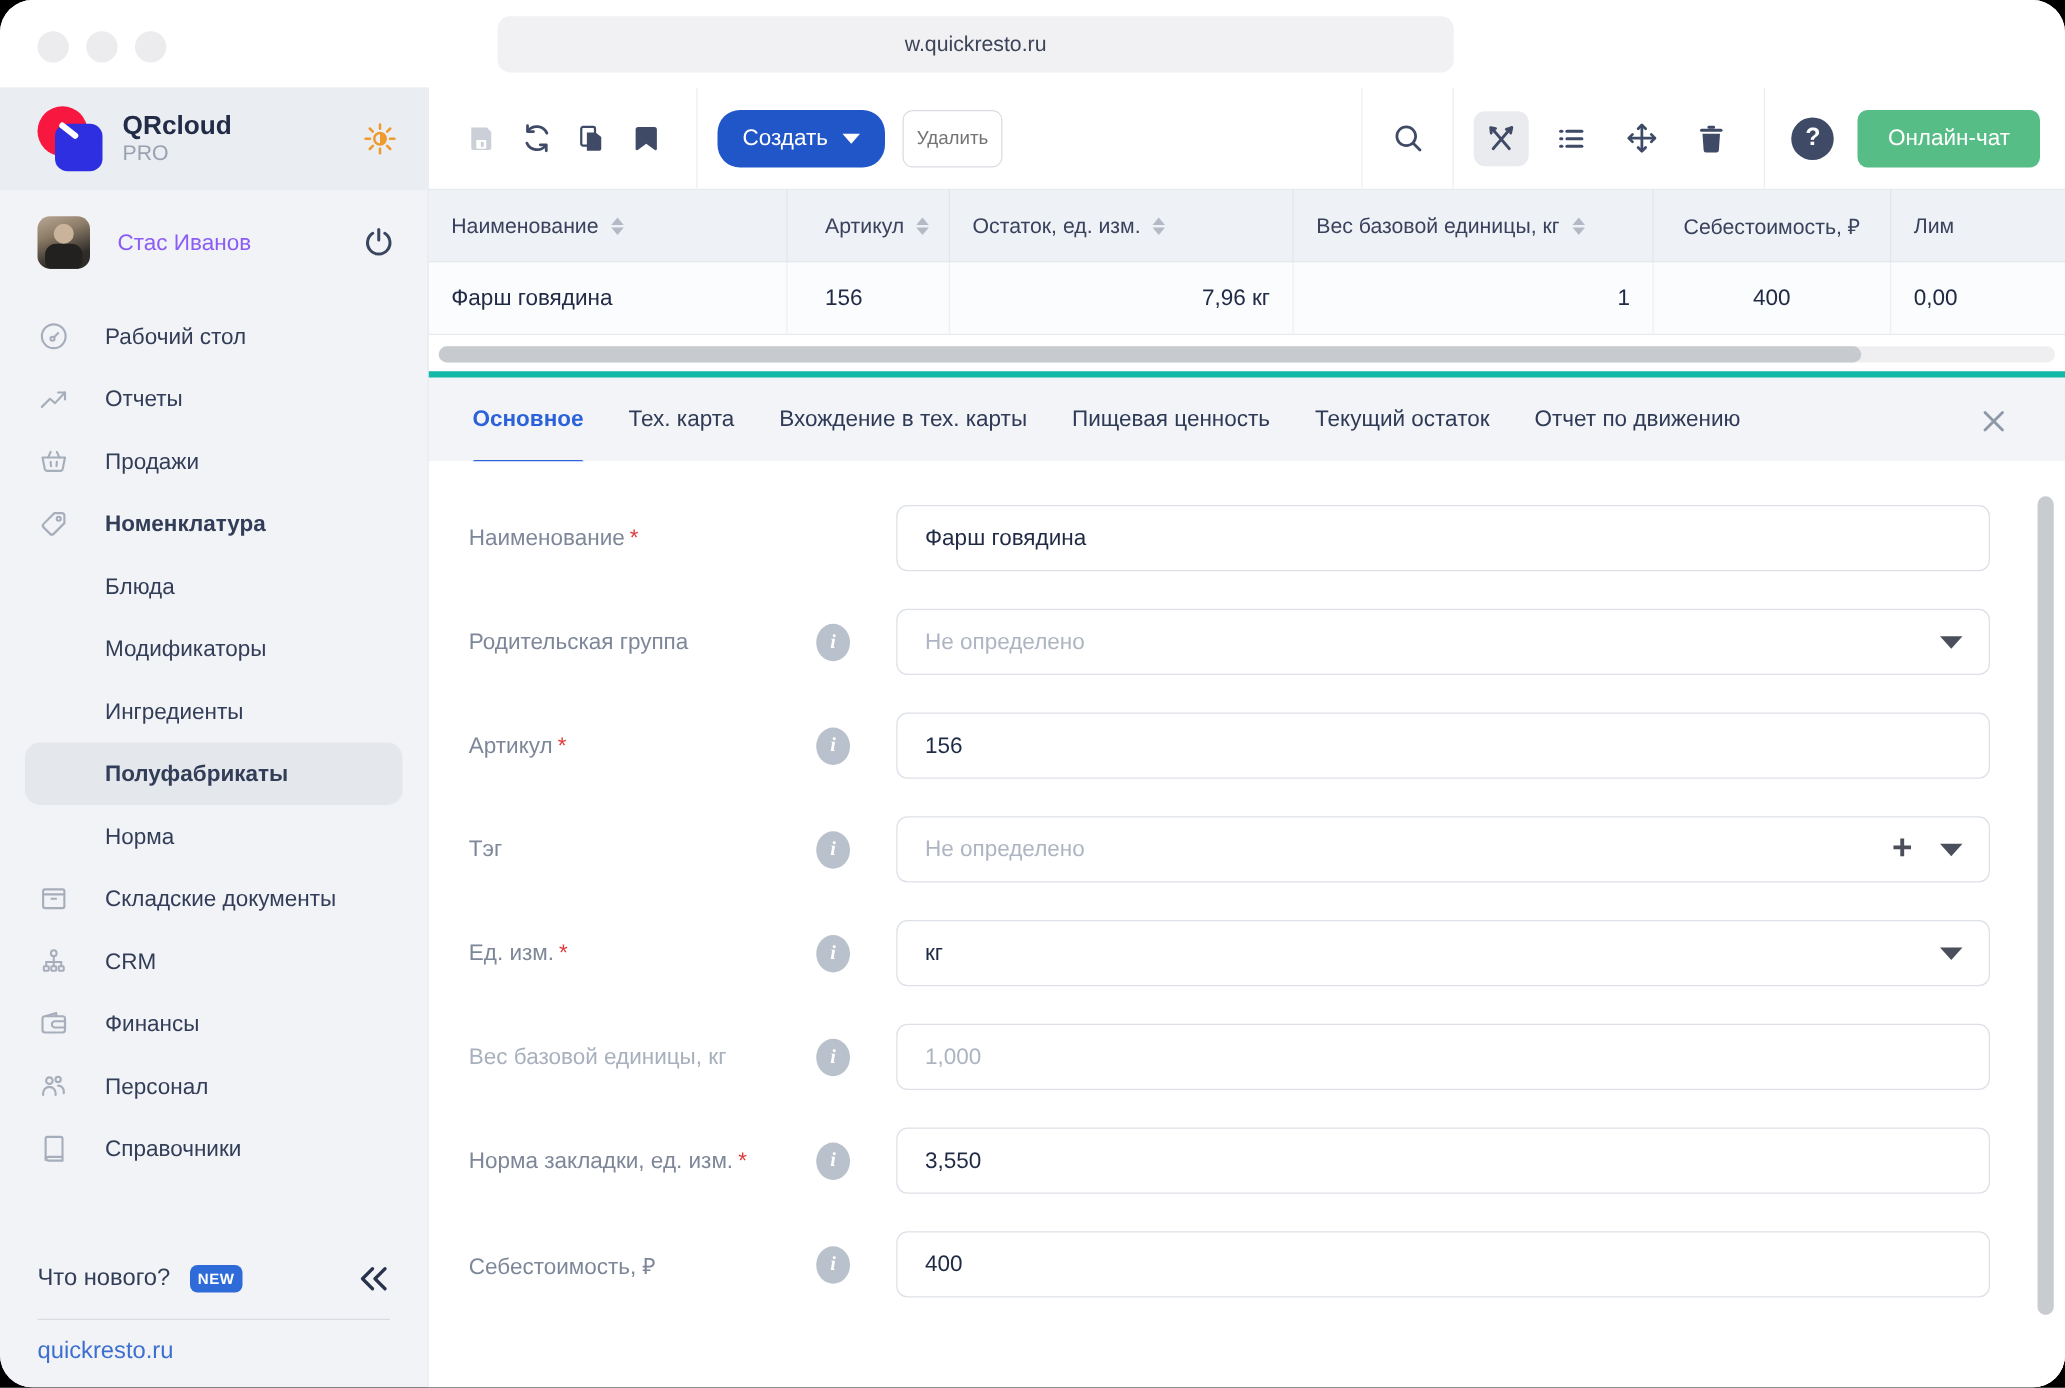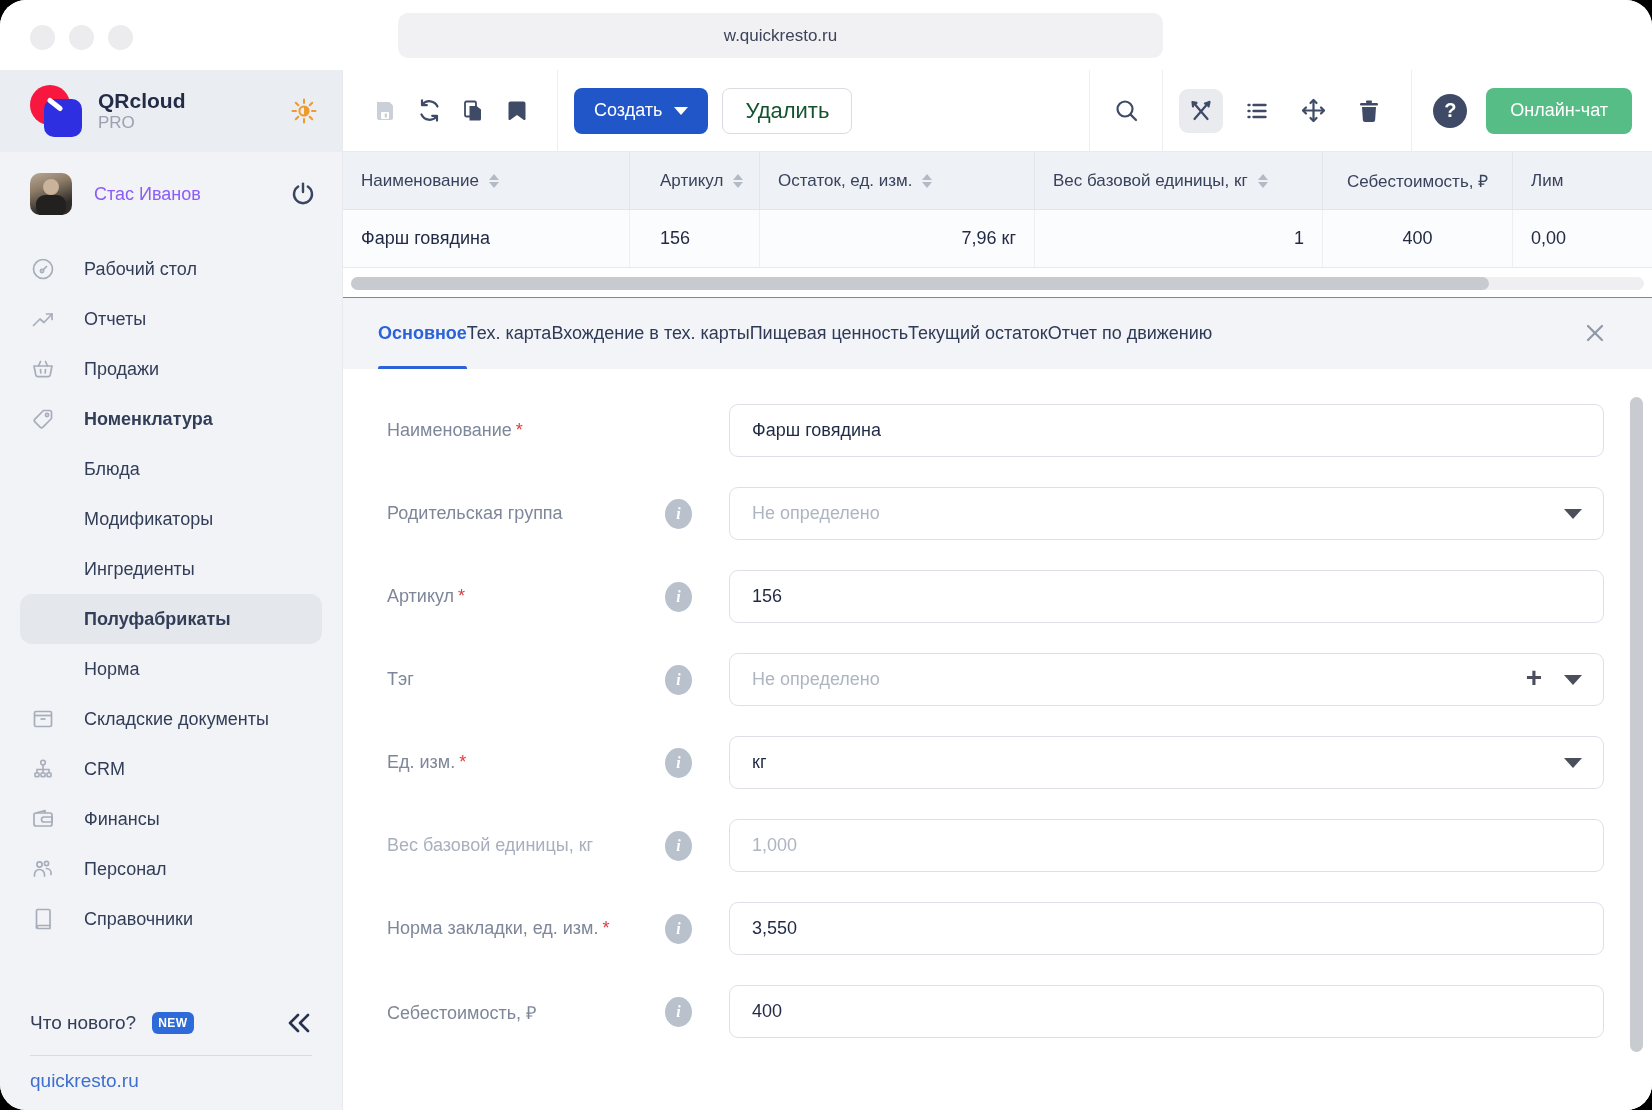--- a/index.html
+++ b/index.html
@@ -45,23 +45,23 @@
   .side-divider{height:1px;background:#d9dce2;margin:12px 0 14px 0;}
   .site-link{font-size:19px;color:#3d6fd0;}
 
   
   .main{flex:1;display:flex;flex-direction:column;min-width:0;background:#fff;}
 
   
   .toolbar{height:82px;flex:0 0 auto;display:flex;align-items:center;border-bottom:1px solid #e8eaee;background:#fff;}
   .tb-ic{width:44px;height:44px;display:flex;align-items:center;justify-content:center;flex:0 0 auto;}
   .tb-div{width:1px;height:82px;background:#eceef2;flex:0 0 auto;}
-  .btn-create{margin:0 0 0 16px;height:46px;padding:0 20px;background:#2156c8;border:none;border-radius:8px;color:#fff;font-size:18px;display:flex;align-items:center;gap:12px;cursor:pointer;}
+  .btn-create{margin:0 0 0 16px;height:46px;padding:0 20px;background:#2156c8;border:none;border-radius:18px;color:#fff;font-size:18px;display:flex;align-items:center;gap:12px;cursor:pointer;}
   .caret-dn{width:0;height:0;border-left:7px solid transparent;border-right:7px solid transparent;border-top:8px solid #fff;}
-  .btn-delete{margin-left:14px;height:46px;padding:0 22px;background:#fff;border:1px solid #d9dce1;border-radius:8px;color:#14532d;font-size:22px;cursor:pointer;}
+  .btn-delete{margin-left:14px;height:46px;padding:0 10px;background:#fff;border:1px solid #d9dce1;border-radius:8px;color:#737373;font-size:15px;cursor:pointer;}
   .tb-flex{flex:1;}
   .tools-box{background:#e9ebef;border-radius:9px;}
   .help-circle{width:34px;height:34px;border-radius:50%;background:#3e4a66;color:#fff;display:flex;align-items:center;justify-content:center;font-size:20px;font-weight:bold;}
   .btn-chat{margin:0 20px 0 14px;height:46px;padding:0 24px;background:#57bd86;border:none;border-radius:8px;color:#fff;font-size:18px;cursor:pointer;}
 
   
   .grid-head{display:flex;height:58px;background:#eef1f5;border-bottom:1px solid #e2e5ea;color:#39425c;font-size:17px;}
   .grid-row{display:flex;height:58px;background:#fbfcfd;border-bottom:1px solid #e6e9ed;color:#222b45;font-size:18px;}
   .gc{display:flex;align-items:center;gap:10px;padding:0 18px;border-right:1px solid #e2e5ea;overflow:hidden;white-space:nowrap;}
   .grid-row .gc{border-right:1px solid #edeff3;}
@@ -73,29 +73,29 @@
   .c-limit{flex:1;border-right:none!important;}
   .val-right{justify-content:flex-end;}
   .sort{display:flex;flex-direction:column;gap:2px;}
   .sort i{width:0;height:0;border-left:5px solid transparent;border-right:5px solid transparent;display:block;}
   .sort .up{border-bottom:6px solid #b3bac6;}
   .sort .dn{border-top:6px solid #b3bac6;}
   .hscroll{height:13px;margin:9px 8px 7px 8px;background:#efeff1;border-radius:7px;position:relative;}
   .hscroll .thumb{position:absolute;left:0;top:0;height:13px;width:88%;background:#c7cace;border-radius:7px;}
 
   
-  .tabbar{height:72px;flex:0 0 auto;background:#f2f4f7;border-top:1px solid #14b8a6;display:flex;align-items:center;padding-left:35px;position:relative;}
+  .tabbar{height:72px;flex:0 0 auto;background:#f2f4f7;border-top:5px solid #14b8a6;display:flex;align-items:center;padding-left:35px;gap:36px;position:relative;}
   .tab{font-size:18px;color:#2f3a56;height:72px;display:flex;align-items:center;cursor:pointer;position:relative;}
   .tab.active{color:#2b62d9;font-weight:bold;}
   .tab.active:after{content:"";position:absolute;left:0;right:0;bottom:0;height:4px;background:#2b62d9;border-radius:2px 2px 0 0;}
   .tab-close{position:absolute;right:42px;top:20px;width:30px;height:30px;display:flex;align-items:center;justify-content:center;cursor:pointer;}
 
   
   .form-panel{flex:1;position:relative;background:#fff;overflow:hidden;padding:35px 0 0 32px;}
-  .f-row{display:flex;align-items:center;margin-bottom:30px;height:53px;margin-left:12px;}
+  .f-row{display:flex;align-items:center;margin-bottom:30px;height:53px;}
   .f-label{width:278px;font-size:18px;color:#7e8799;flex:0 0 auto;}
   .f-label.dim{color:#a9b0bd;}
   .star{color:#e03b3b;margin-left:4px;}
   .info-slot{width:64px;flex:0 0 auto;display:flex;align-items:center;}
   .info-icon{width:27px;height:30px;border-radius:50%;background:#b9c1cd;color:#fff;display:flex;align-items:center;justify-content:center;font-size:16px;font-weight:bold;font-family:"Liberation Serif",serif;font-style:italic;}
   .f-ctrl{position:relative;width:875px;height:53px;flex:0 0 auto;}
   .f-ctrl input{width:100%;height:100%;border:1px solid #dde1e7;border-radius:9px;padding:0 52px 0 22px;font-size:18px;color:#1f2a44;background:#fff;outline:none;}
   .f-ctrl input::placeholder{color:#aeb5c2;}
   .adorn{position:absolute;right:22px;top:0;height:100%;display:flex;align-items:center;gap:22px;}
   .dd-caret{width:0;height:0;border-left:9px solid transparent;border-right:9px solid transparent;border-top:10px solid #4a4f5b;}

